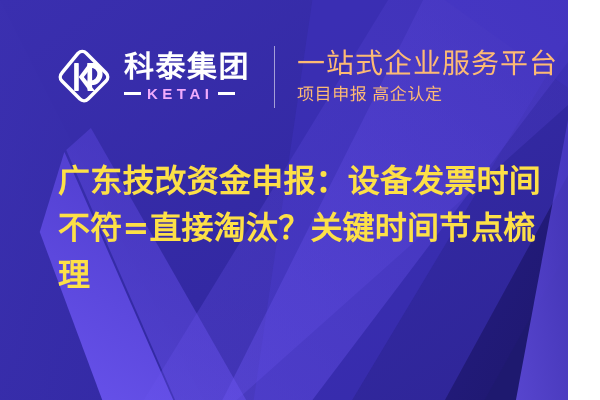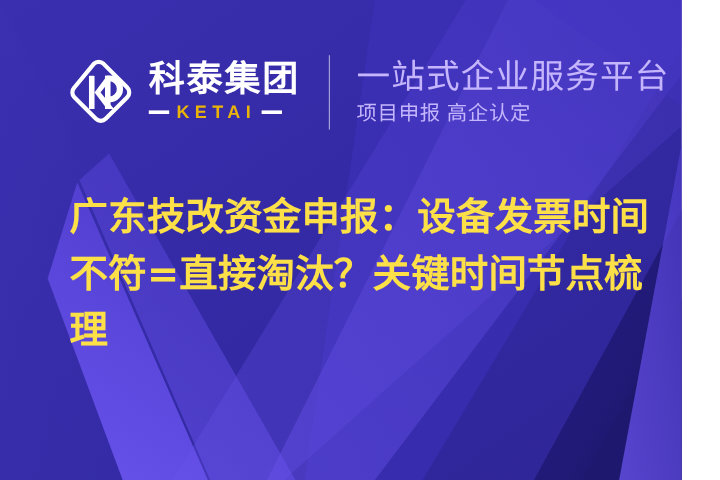--- a/index.html
+++ b/index.html
@@ -83,39 +83,39 @@
   .logo-en-dash {
     display: block;
     width: 17px;
     height: 3px;
     background: #ffffff;
     flex: 0 0 auto;
   }
   .logo-en {
     font-size: 15px;
     font-weight: 700;
-    color: #eab308;
+    color: #f0abfc;
     letter-spacing: 4.5px;
     margin: 0 5px 0 6px;
     font-family: "Liberation Sans", sans-serif;
   }
 
   .divider {
     width: 1px;
     height: 62px;
     background: rgba(255,255,255,0.55);
     margin: 0 22px 0 24px;
     flex: 0 0 1px;
   }
 
   .tagline {
     display: flex;
     flex-direction: column;
     justify-content: center;
-    color: #c4b5fd;
+    color: #fdba74;
   }
   .tagline-main {
     font-size: 28px;
     line-height: 1.12;
     font-weight: 400;
     letter-spacing: 1px;
     white-space: nowrap;
     font-family: "DejaVu Sans", "Liberation Sans", sans-serif;
   }
   .tagline-sub {

